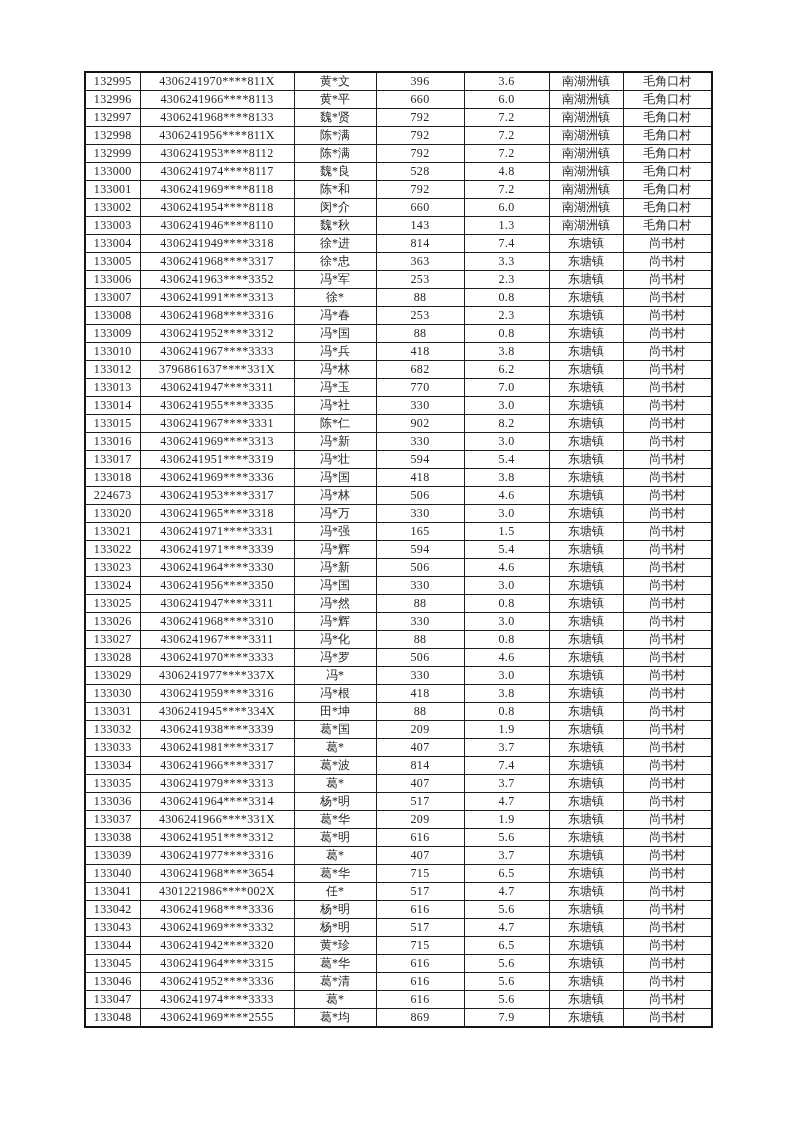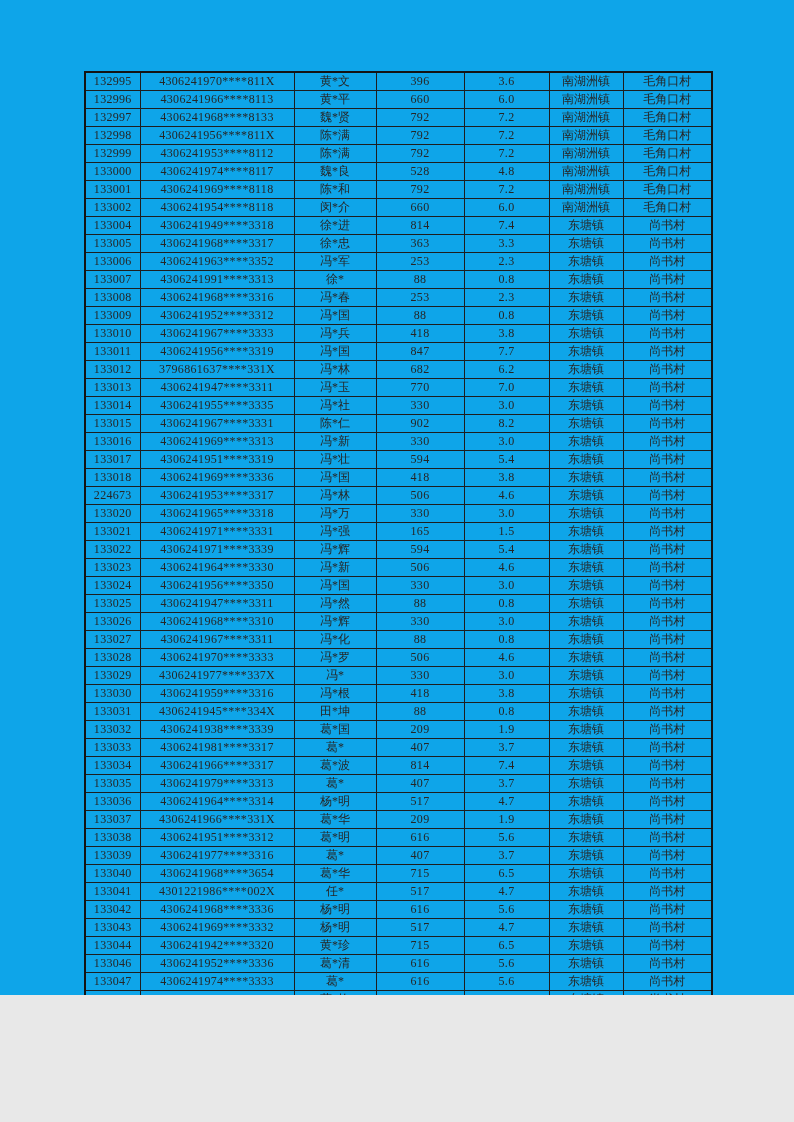--- a/index.html
+++ b/index.html
@@ -10,22 +10,22 @@
     width: 794px;
     height: 1122px;
     background: #e8e8e8;
     font-family: "Liberation Serif", "DejaVu Serif", serif;
   }
   .page {
     position: absolute;
     left: 0;
     top: 0;
     width: 794px;
-    height: 995px;
-    background: #0ea5e9;
+    height: 1122px;
+    background: #ffffff;
     overflow: hidden;
   }
   table.records {
     position: absolute;
     left: 84px;
     top: 71px;
     border-collapse: collapse;
     table-layout: fixed;
     border: 2px solid #141414;
   }
@@ -142,20 +142,29 @@
         <tr>
           <td class="c-seq">133002</td>
           <td class="c-id-number">4306241954****8118</td>
           <td class="c-name">闵*介</td>
           <td class="c-amount">660</td>
           <td class="c-rate">6.0</td>
           <td class="c-town">南湖洲镇</td>
           <td class="c-village">毛角口村</td>
         </tr>
         <tr>
+          <td class="c-seq">133003</td>
+          <td class="c-id-number">4306241946****8110</td>
+          <td class="c-name">魏*秋</td>
+          <td class="c-amount">143</td>
+          <td class="c-rate">1.3</td>
+          <td class="c-town">南湖洲镇</td>
+          <td class="c-village">毛角口村</td>
+        </tr>
+        <tr>
           <td class="c-seq">133004</td>
           <td class="c-id-number">4306241949****3318</td>
           <td class="c-name">徐*进</td>
           <td class="c-amount">814</td>
           <td class="c-rate">7.4</td>
           <td class="c-town">东塘镇</td>
           <td class="c-village">尚书村</td>
         </tr>
         <tr>
           <td class="c-seq">133005</td>
@@ -205,29 +214,20 @@
         <tr>
           <td class="c-seq">133010</td>
           <td class="c-id-number">4306241967****3333</td>
           <td class="c-name">冯*兵</td>
           <td class="c-amount">418</td>
           <td class="c-rate">3.8</td>
           <td class="c-town">东塘镇</td>
           <td class="c-village">尚书村</td>
         </tr>
         <tr>
-          <td class="c-seq">133011</td>
-          <td class="c-id-number">4306241956****3319</td>
-          <td class="c-name">冯*国</td>
-          <td class="c-amount">847</td>
-          <td class="c-rate">7.7</td>
-          <td class="c-town">东塘镇</td>
-          <td class="c-village">尚书村</td>
-        </tr>
-        <tr>
           <td class="c-seq">133012</td>
           <td class="c-id-number">3796861637****331X</td>
           <td class="c-name">冯*林</td>
           <td class="c-amount">682</td>
           <td class="c-rate">6.2</td>
           <td class="c-town">东塘镇</td>
           <td class="c-village">尚书村</td>
         </tr>
         <tr>
           <td class="c-seq">133013</td>
@@ -511,20 +511,29 @@
         <tr>
           <td class="c-seq">133044</td>
           <td class="c-id-number">4306241942****3320</td>
           <td class="c-name">黄*珍</td>
           <td class="c-amount">715</td>
           <td class="c-rate">6.5</td>
           <td class="c-town">东塘镇</td>
           <td class="c-village">尚书村</td>
         </tr>
         <tr>
+          <td class="c-seq">133045</td>
+          <td class="c-id-number">4306241964****3315</td>
+          <td class="c-name">葛*华</td>
+          <td class="c-amount">616</td>
+          <td class="c-rate">5.6</td>
+          <td class="c-town">东塘镇</td>
+          <td class="c-village">尚书村</td>
+        </tr>
+        <tr>
           <td class="c-seq">133046</td>
           <td class="c-id-number">4306241952****3336</td>
           <td class="c-name">葛*清</td>
           <td class="c-amount">616</td>
           <td class="c-rate">5.6</td>
           <td class="c-town">东塘镇</td>
           <td class="c-village">尚书村</td>
         </tr>
         <tr>
           <td class="c-seq">133047</td>

